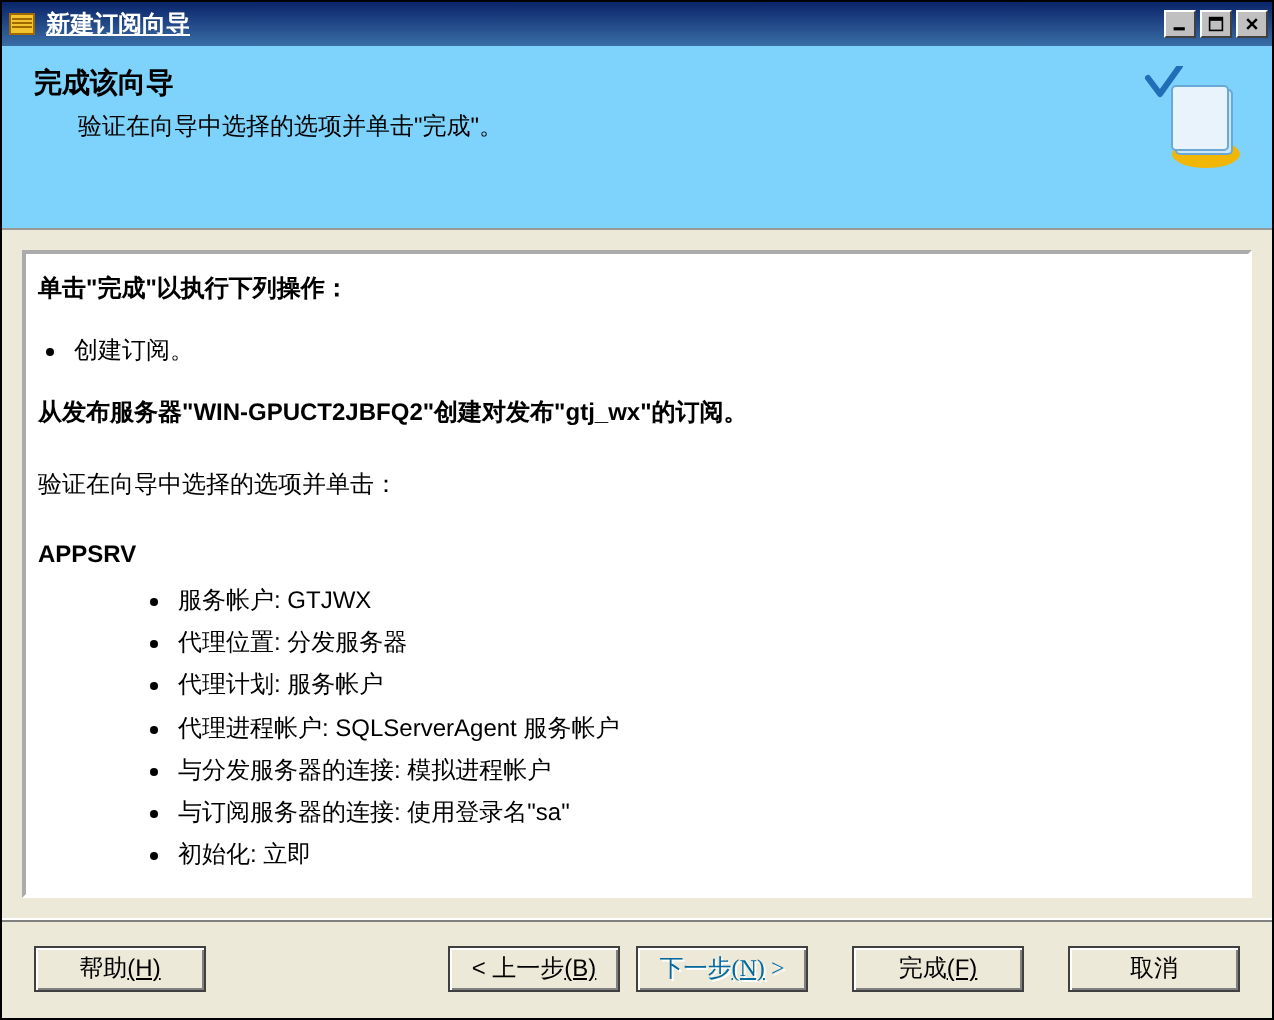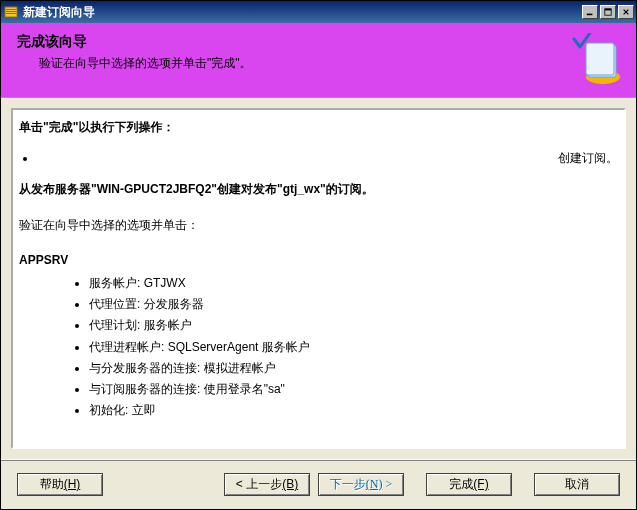--- a/index.html
+++ b/index.html
@@ -19,20 +19,21 @@
       display: flex;
       flex-direction: column;
     }
     .titlebar {
       height: 22px;
       background: linear-gradient(to bottom, #0a246a, #3a6ea5);
       color: #fff;
       display: flex;
       align-items: center;
       padding: 0 2px;
+      text-decoration: underline;
     }
     .titlebar-icon {
       width: 16px;
       height: 16px;
       margin-right: 4px;
       display: flex;
       align-items: center;
       justify-content: center;
     }
     .titlebar-title {
@@ -52,25 +53,25 @@
       align-items: center;
       justify-content: center;
       font-size: 9px;
       color: #000;
       font-family: Arial;
       line-height: 1;
     }
     .titlebar-btn svg { width: 8px; height: 8px; }
 
     .header-area {
-      background: #d946ef;
+      background: #7dd3fc;
       padding: 10px 16px 8px 16px;
       border-bottom: 1px solid #999;
       position: relative;
-      height: 75px;
+      height: 92px;
     }
     .header-title {
       font-size: 14px;
       font-weight: bold;
       margin-bottom: 4px;
     }
     .header-subtitle {
       font-size: 12px;
       margin-left: 22px;
       color: #000;
@@ -100,21 +101,20 @@
       line-height: 1.6;
     }
     .summary-box .line1 {
       font-weight: bold;
       margin-bottom: 12px;
     }
     .summary-box ul.top {
       list-style: disc;
       margin-left: 18px;
       margin-bottom: 12px;
-      text-align: right;
     }
     .summary-box .line2 {
       font-weight: bold;
       margin-bottom: 16px;
     }
     .summary-box .line3 {
       margin-bottom: 16px;
     }
     .summary-box .srvname {
       font-weight: bold;

